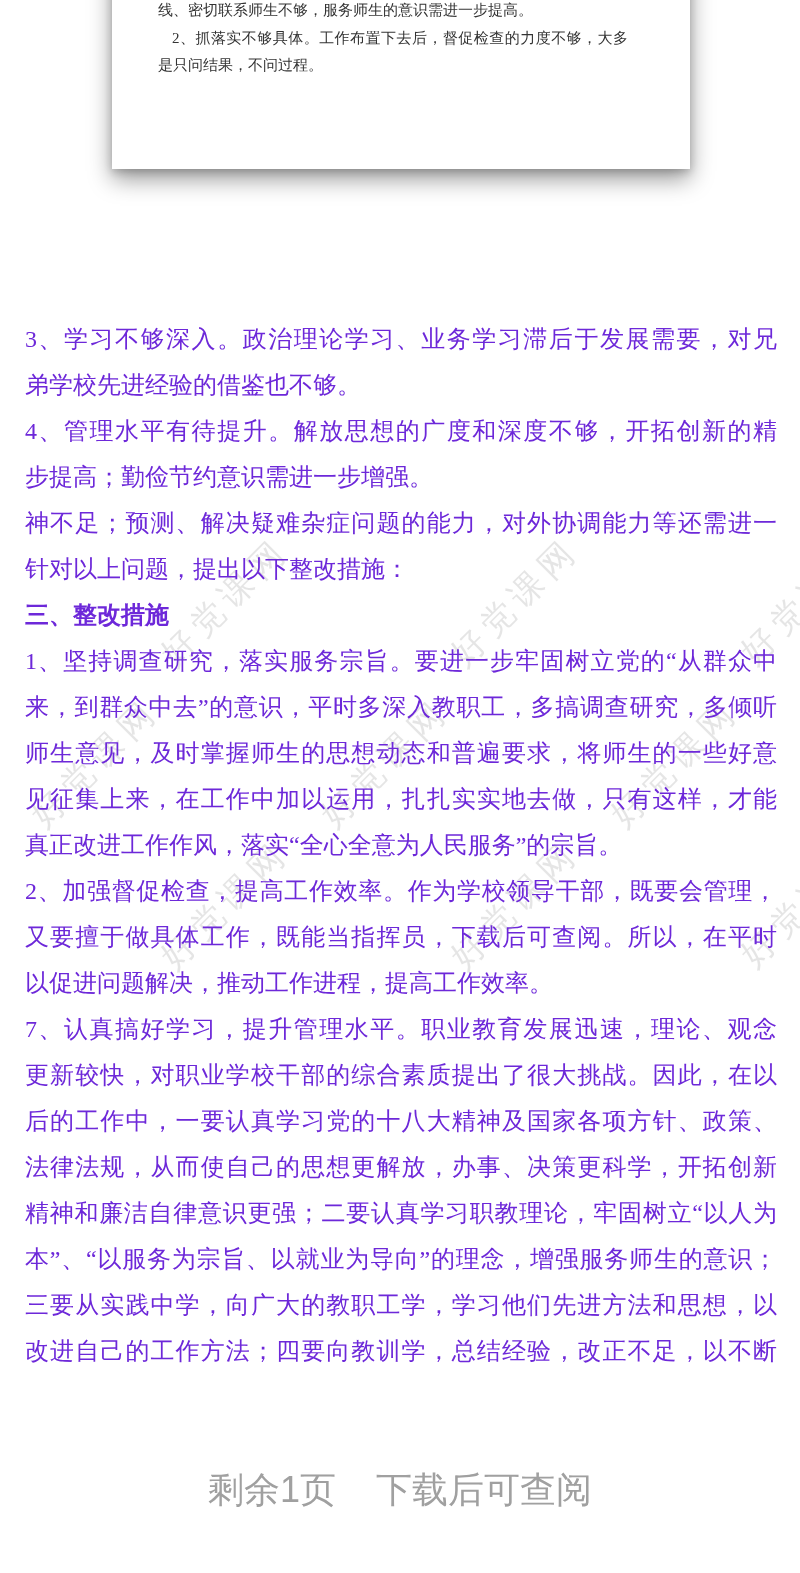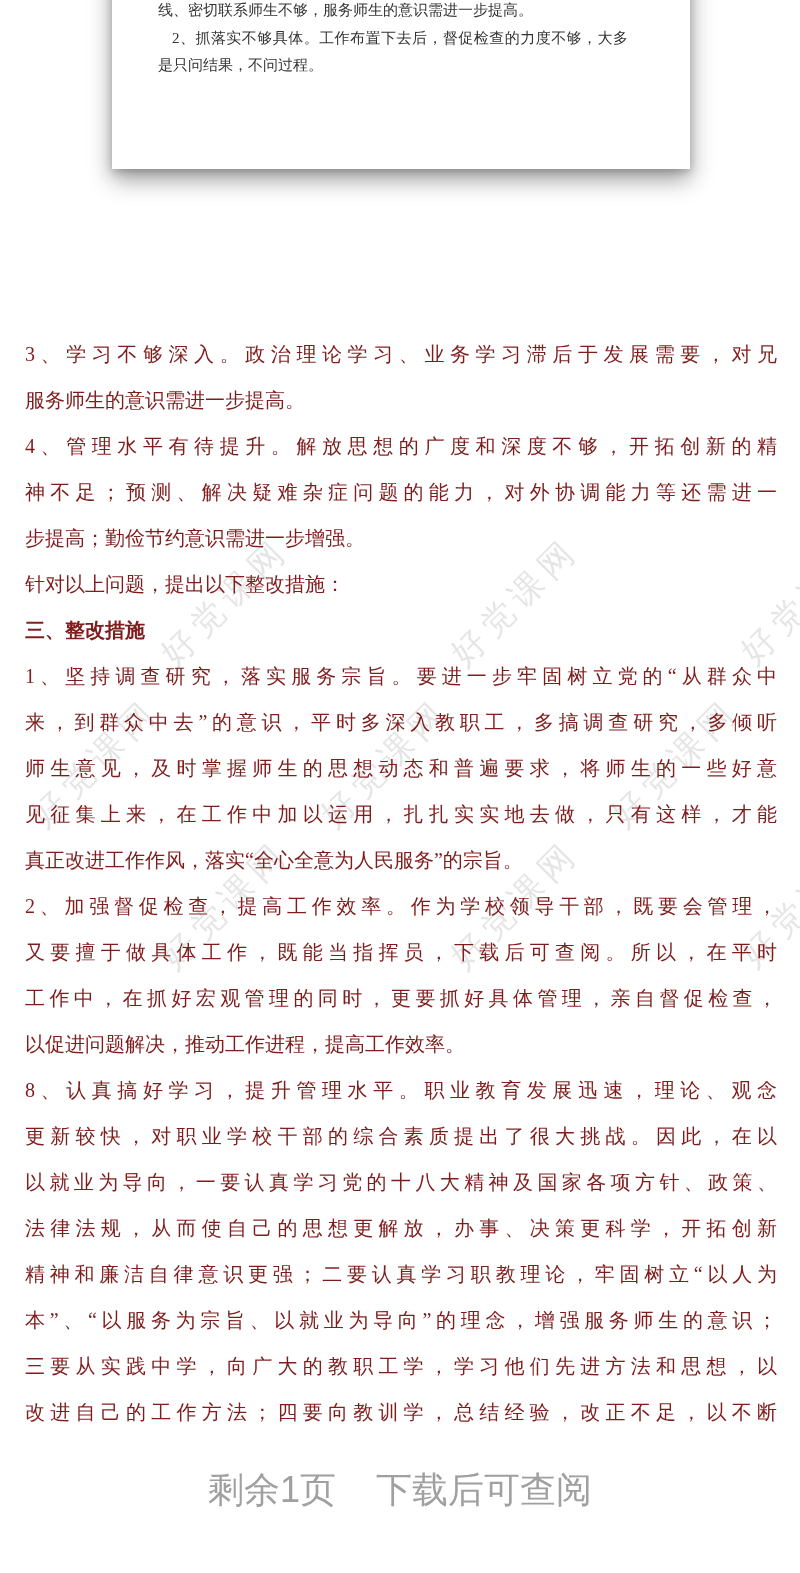--- a/index.html
+++ b/index.html
@@ -41,25 +41,25 @@
     font-size: 15px;
     line-height: 27.5px;
     color: #333333;
   }
   .pline { text-align: left; }
   .pline.full { text-align: justify; text-align-last: justify; margin-left: 14px; }
 
   
   .doc {
     position: absolute;
-    left: 25px; top: 331px;
+    left: 25px; top: 316px;
     width: 752px;
-    font-size: 20px;
+    font-size: 24px;
     line-height: 46px;
-    color: #7f1d1d;
+    color: #6d28d9;
     z-index: 2;
   }
   .dline { text-align: left; }
   .dline.full { text-align: justify; text-align-last: justify; }
   .dline.heading {
     font-weight: 700;
     font-family: "Liberation Sans", "DejaVu Sans", sans-serif;
   }
 
   
@@ -97,38 +97,37 @@
   <div class="preview-card">
     <div class="preview-text">
         <div class="pline">线、密切联系师生不够，服务师生的意识需进一步提高。</div>
         <div class="pline full">2、抓落实不够具体。工作布置下去后，督促检查的力度不够，大多</div>
         <div class="pline">是只问结果，不问过程。</div>
       </div>
   </div>
 
   <div class="doc">
       <div class="dline full">3、学习不够深入。政治理论学习、业务学习滞后于发展需要，对兄</div>
-      <div class="dline">服务师生的意识需进一步提高。</div>
+      <div class="dline">弟学校先进经验的借鉴也不够。</div>
       <div class="dline full">4、管理水平有待提升。解放思想的广度和深度不够，开拓创新的精</div>
+      <div class="dline">步提高；勤俭节约意识需进一步增强。</div>
       <div class="dline full">神不足；预测、解决疑难杂症问题的能力，对外协调能力等还需进一</div>
-      <div class="dline">步提高；勤俭节约意识需进一步增强。</div>
       <div class="dline">针对以上问题，提出以下整改措施：</div>
       <div class="dline heading">三、整改措施</div>
       <div class="dline full">1、坚持调查研究，落实服务宗旨。要进一步牢固树立党的“从群众中</div>
       <div class="dline full">来，到群众中去”的意识，平时多深入教职工，多搞调查研究，多倾听</div>
       <div class="dline full">师生意见，及时掌握师生的思想动态和普遍要求，将师生的一些好意</div>
       <div class="dline full">见征集上来，在工作中加以运用，扎扎实实地去做，只有这样，才能</div>
       <div class="dline">真正改进工作作风，落实“全心全意为人民服务”的宗旨。</div>
       <div class="dline full">2、加强督促检查，提高工作效率。作为学校领导干部，既要会管理，</div>
       <div class="dline full">又要擅于做具体工作，既能当指挥员，下载后可查阅。所以，在平时</div>
-      <div class="dline full">工作中，在抓好宏观管理的同时，更要抓好具体管理，亲自督促检查，</div>
       <div class="dline">以促进问题解决，推动工作进程，提高工作效率。</div>
-      <div class="dline full">8、认真搞好学习，提升管理水平。职业教育发展迅速，理论、观念</div>
+      <div class="dline full">7、认真搞好学习，提升管理水平。职业教育发展迅速，理论、观念</div>
       <div class="dline full">更新较快，对职业学校干部的综合素质提出了很大挑战。因此，在以</div>
-      <div class="dline full">以就业为导向，一要认真学习党的十八大精神及国家各项方针、政策、</div>
+      <div class="dline full">后的工作中，一要认真学习党的十八大精神及国家各项方针、政策、</div>
       <div class="dline full">法律法规，从而使自己的思想更解放，办事、决策更科学，开拓创新</div>
       <div class="dline full">精神和廉洁自律意识更强；二要认真学习职教理论，牢固树立“以人为</div>
       <div class="dline full">本”、“以服务为宗旨、以就业为导向”的理念，增强服务师生的意识；</div>
       <div class="dline full">三要从实践中学，向广大的教职工学，学习他们先进方法和思想，以</div>
       <div class="dline full">改进自己的工作方法；四要向教训学，总结经验，改正不足，以不断</div>
     </div>
 
   <div class="footer">
     <span>剩余1页</span>
     <span>下载后可查阅</span>

